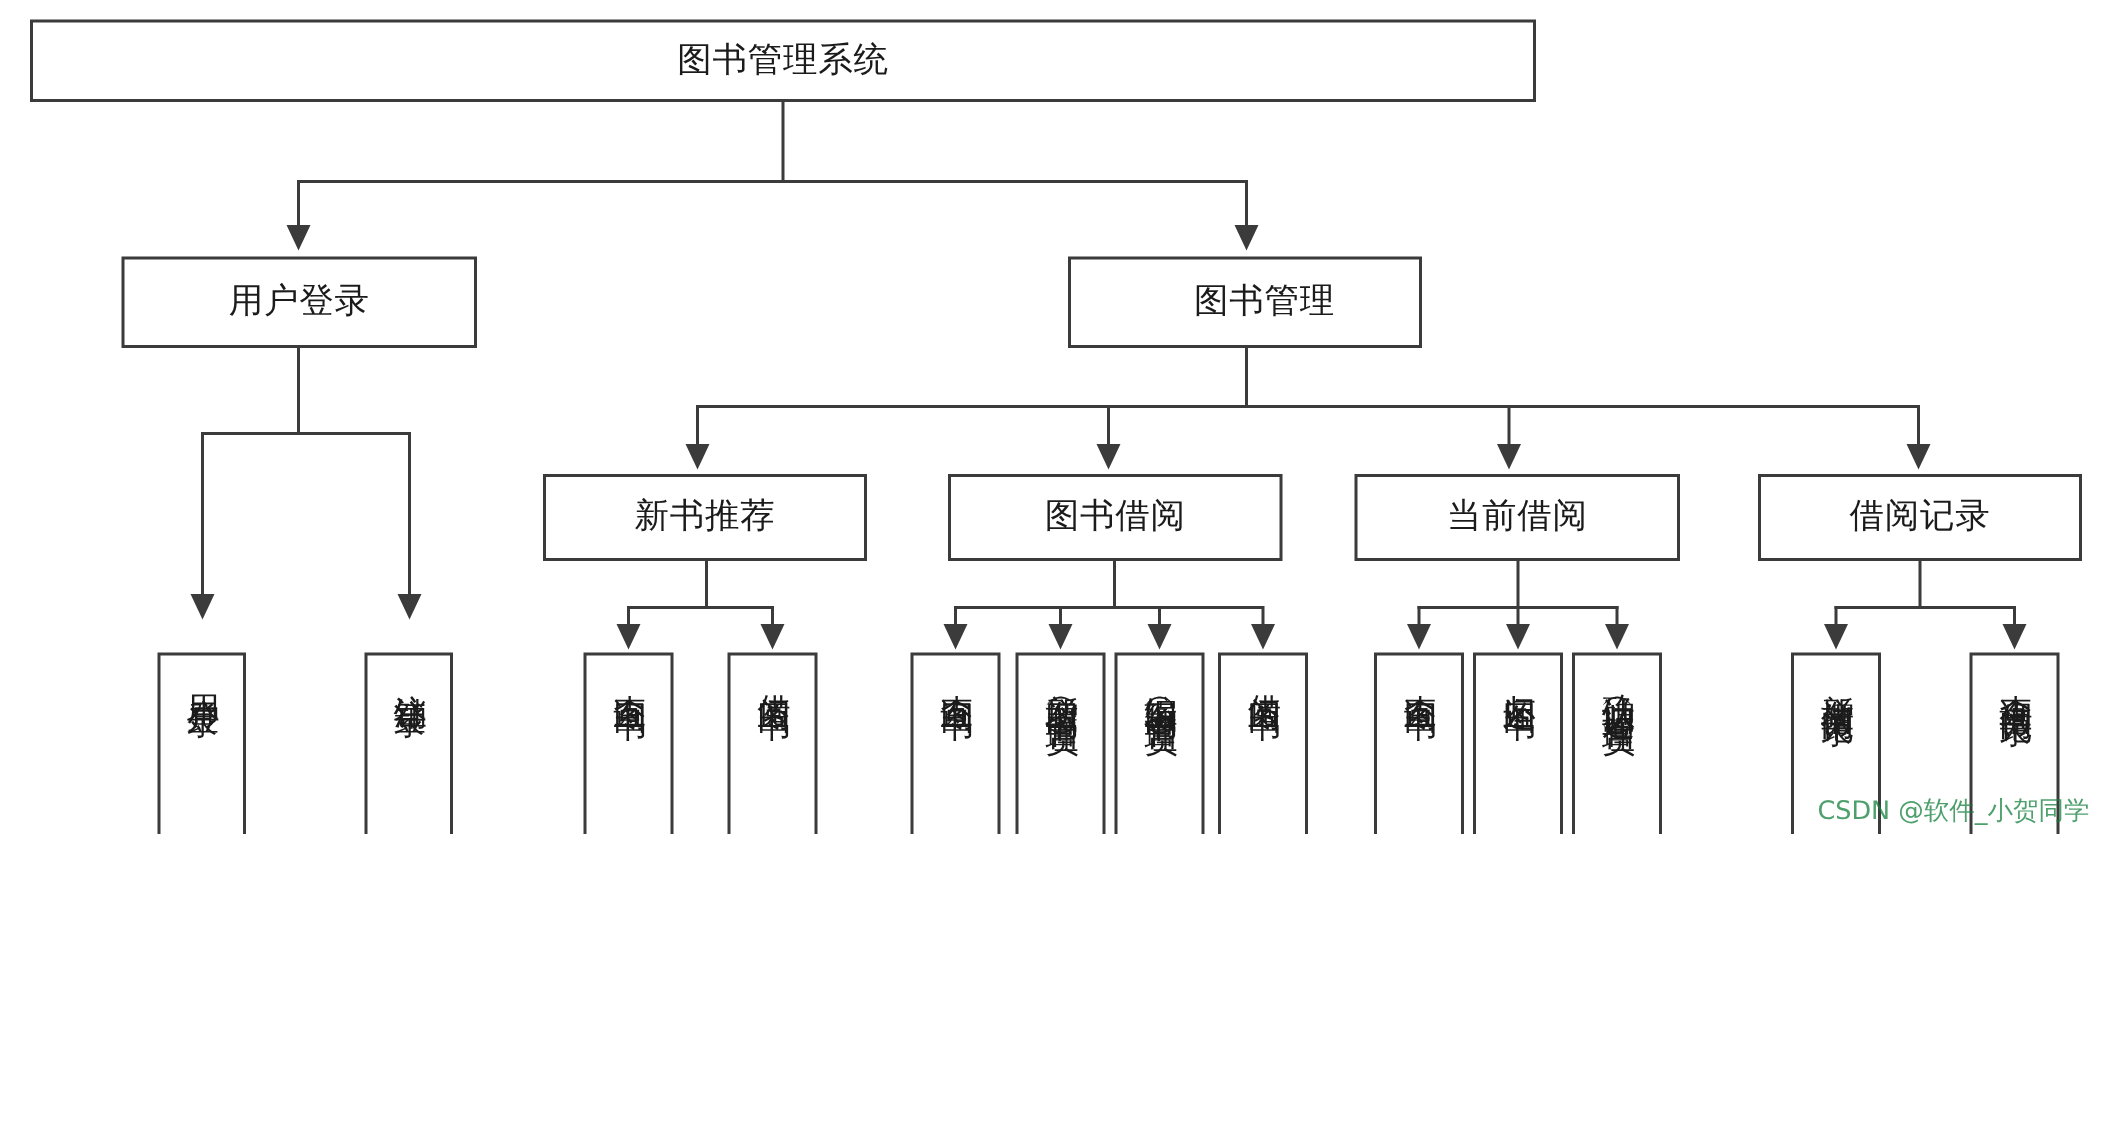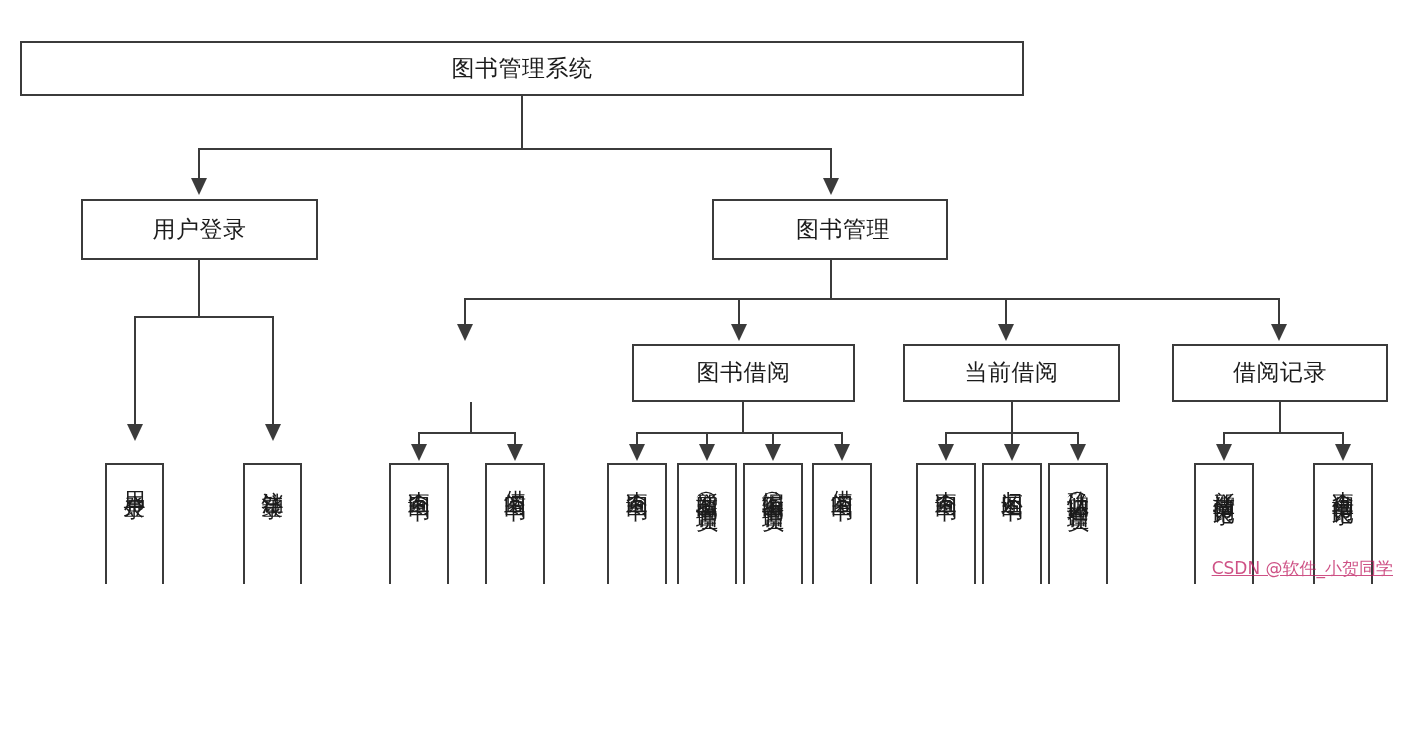--- a/index.html
+++ b/index.html
@@ -10,21 +10,20 @@
   }
   body {
     font-family: "DejaVu Sans", "Liberation Sans", sans-serif;
   }
   #canvas {
     position: relative;
     width: 1405px;
     height: 556px;
     background: #ffffff;
     overflow: hidden;
-    margin-top: 28px;
   }
   
   .node {
     position: absolute;
     box-sizing: border-box;
     background: #ffffff;
     border: 2px solid #3b3b3b;
     display: flex;
     align-items: center;
     justify-content: center;
@@ -71,26 +70,25 @@
     border-top: 17px solid #3b3b3b;
     z-index: 2;
   }
 
   
   #watermark {
     position: absolute;
     right: 12px;
     bottom: 4px;
     font-size: 17px;
-    color: #be185d;
+    color: #15803d;
     opacity: 0.75;
     z-index: 6;
     white-space: nowrap;
     pointer-events: none;
-    text-decoration: underline;
   }
 </style>
 </head>
 <body>
 
 <div id="canvas">
 
   <div class="line vline" style="left:521px; top:68px; height:54px;"></div>
 
   <div class="line hline" style="left:198px; top:120px; width:634px;"></div>
@@ -156,20 +154,23 @@
     <span>图书管理系统</span>
   </div>
 
   <div class="node horiz" style="left:81px; top:171px; width:237px; height:61px;">
     <span>用户登录</span>
   </div>
   <div class="node horiz" style="left:712px; top:171px; width:236px; height:61px;padding-left:26px;">
     <span>图书管理</span>
   </div>
 
+  <div class="node horiz" style="left:362px; top:316px; width:216px; height:58px;">
+    <span>新书推荐</span>
+  </div>
   <div class="node horiz" style="left:632px; top:316px; width:223px; height:58px;justify-content:center;">
     <span>图书借阅</span>
   </div>
   <div class="node horiz" style="left:1172px; top:316px; width:216px; height:58px;">
     <span>借阅记录</span>
   </div>
   <div class="node horiz" style="left:903px; top:316px; width:217px; height:58px;">
     <span>当前借阅</span>
   </div>
 

